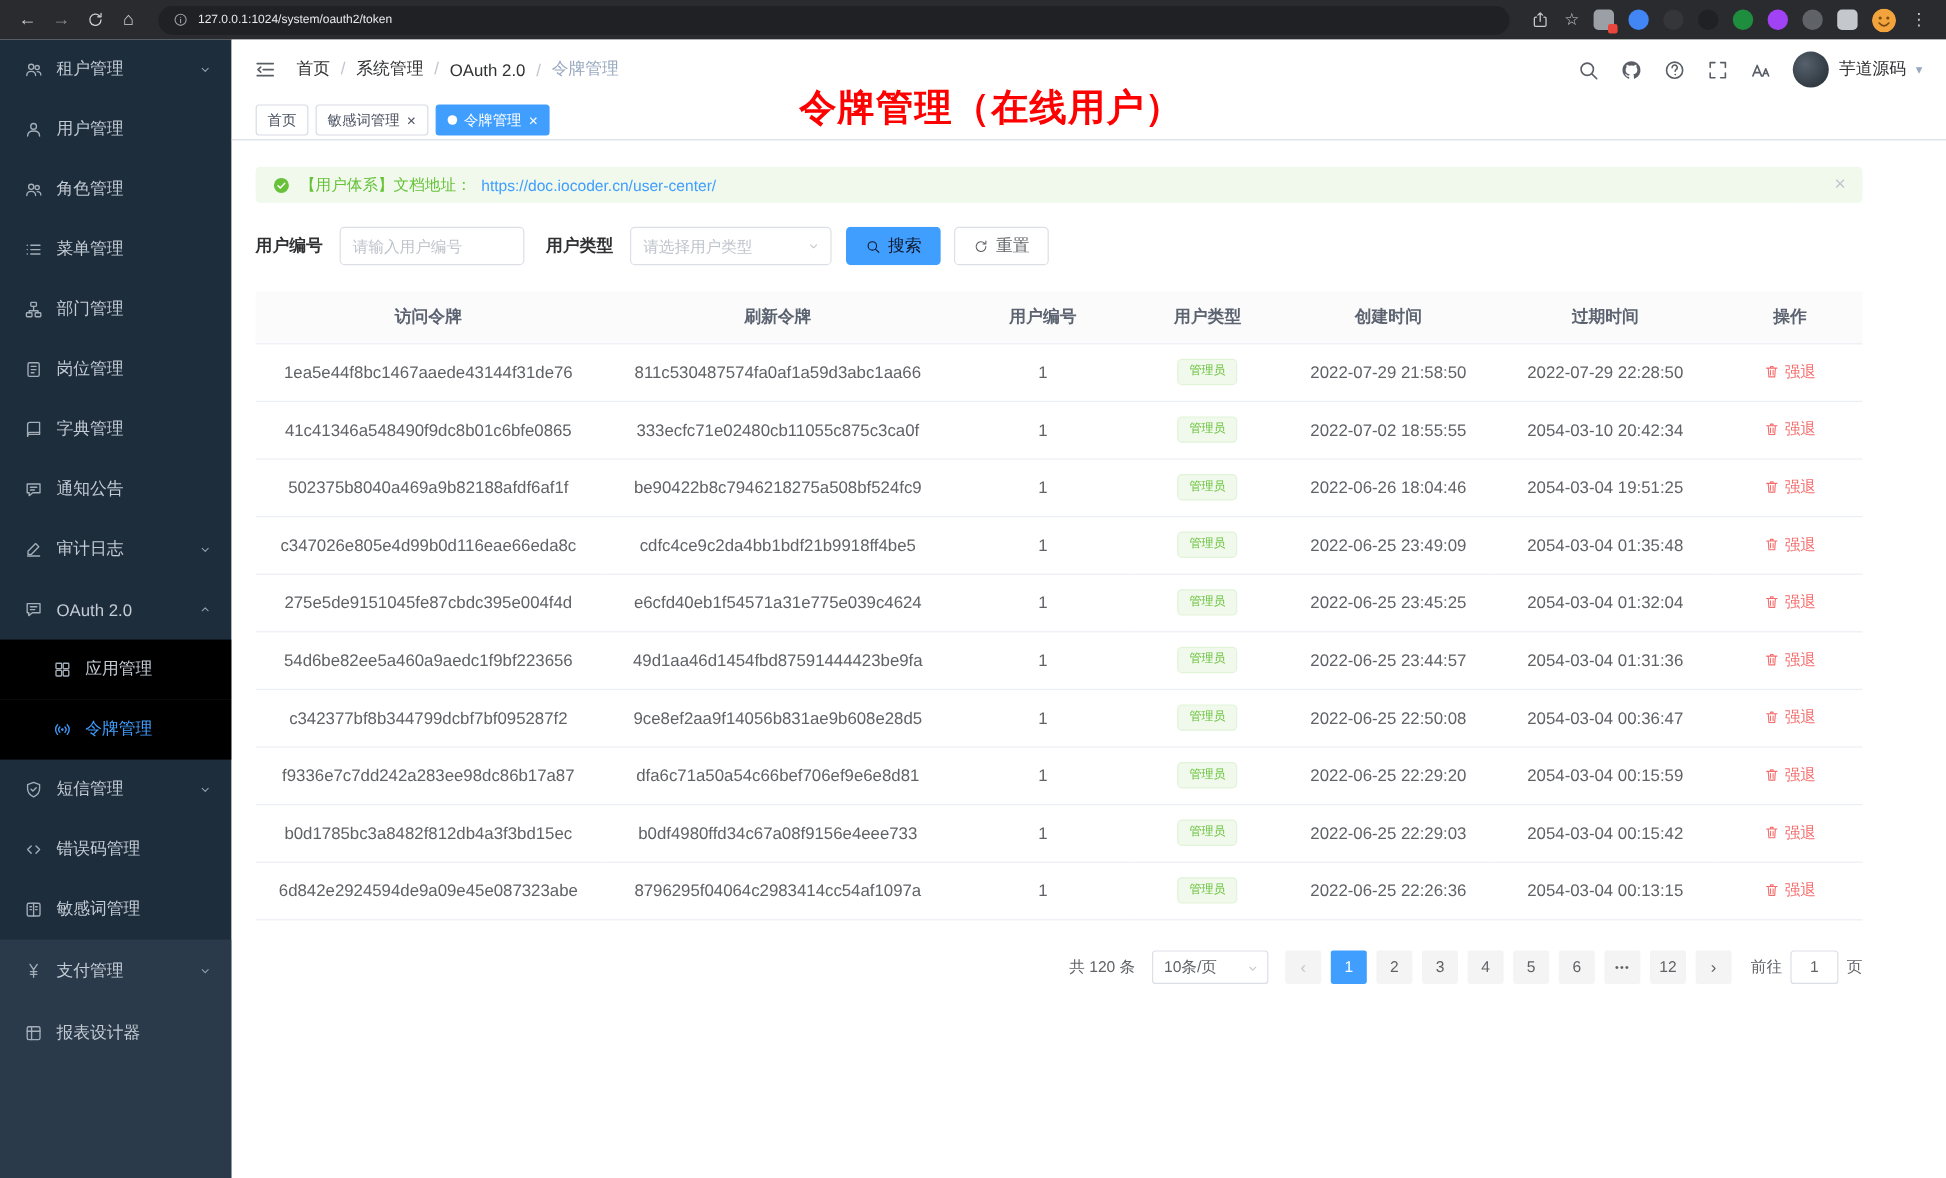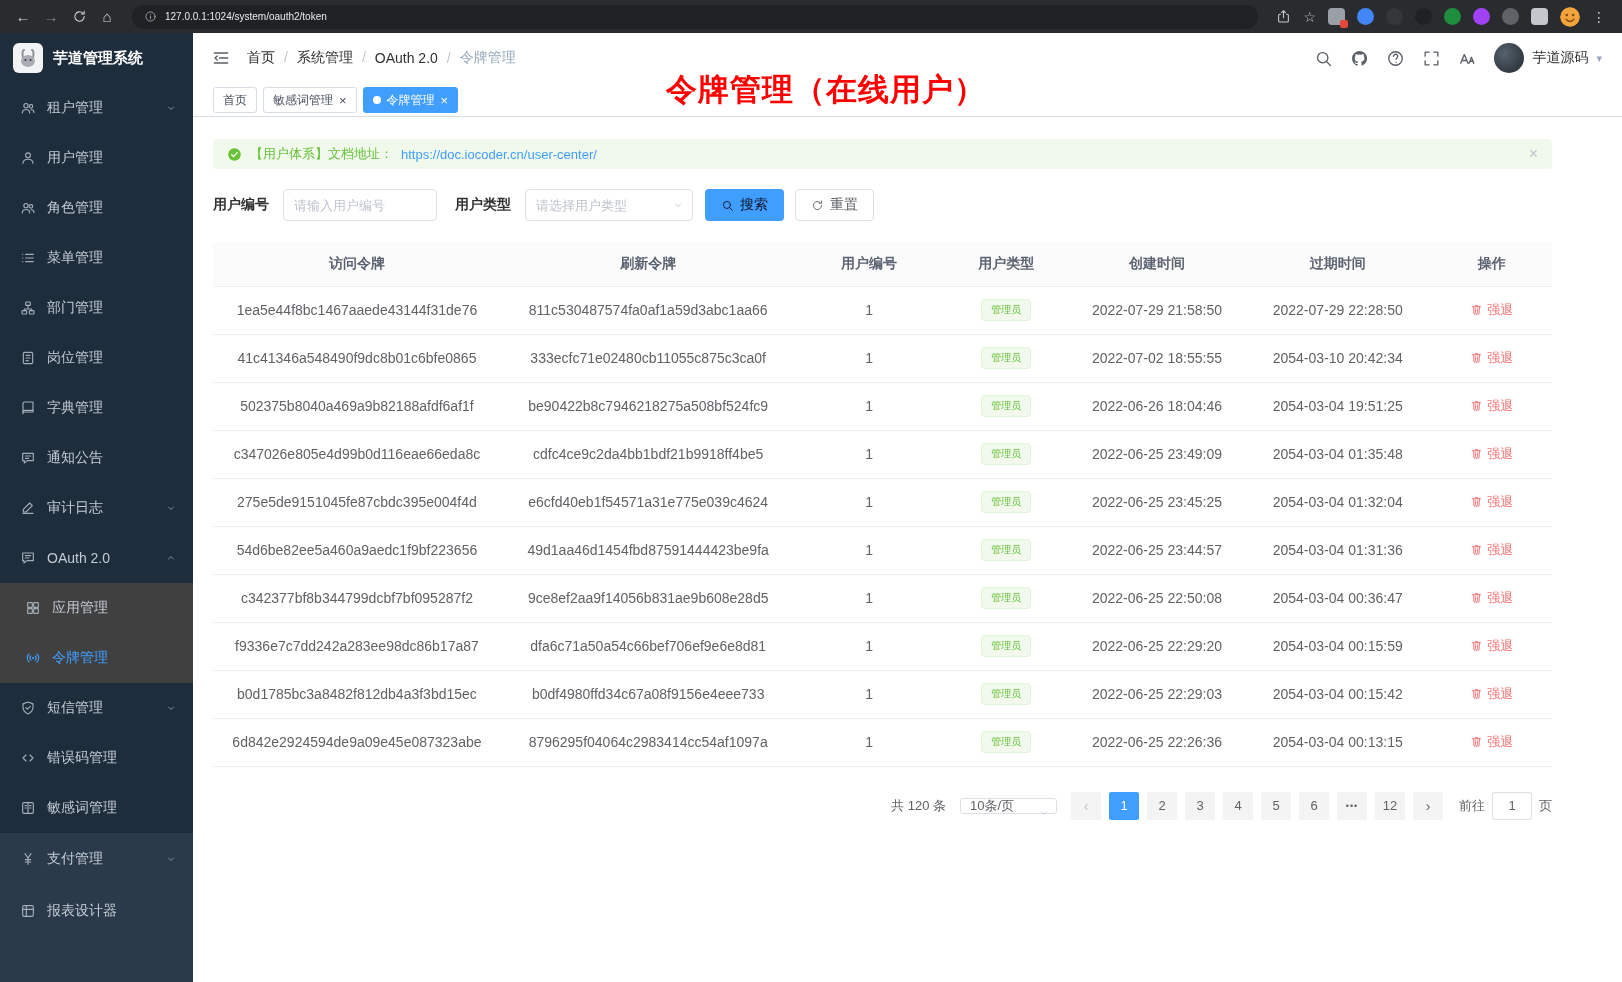--- a/index.html
+++ b/index.html
@@ -32,21 +32,21 @@
   .logo-img{width:30px;height:30px;border-radius:6px;background:#f2f3f5;display:flex;align-items:center;justify-content:center;overflow:hidden}
   .logo-img svg{width:24px;height:24px}
   .logo-title{color:#fff;font-weight:bold;font-size:15px;white-space:nowrap}
   .menu{flex:0 0 auto}
   .menu-item{height:50px;display:flex;align-items:center;padding:0 16px 0 20px;font-size:14px;color:#c3cbd4;cursor:pointer}
   .mi-ic{width:16px;height:16px;margin-right:11px;color:#a3aeb9}
   .mi-label{flex:1;white-space:nowrap}
   .menu-item .chev{width:12px;height:12px;color:#98a3ad;display:none}
   .menu-item.chev-down .chev{display:block}
   .menu-item.chev-up .chev{display:block;transform:rotate(180deg)}
-  .menu-item.sub{background:#404040;padding-left:25px}
+  .menu-item.sub{background:#000000;padding-left:44px}
   .menu-item.active{color:#409eff}
   .menu-item.active .mi-ic{color:#409eff}
   .menu-bottom{background:#2a3a4a;flex:1}
   .menu-bottom .menu-item{height:52px}
 
   
   .main{flex:1;display:flex;flex-direction:column;min-width:0;background:#fff}
   .topbar{flex:0 0 50px;display:flex;align-items:center;padding:0 20px 0 18px}
   .fold{width:20px;height:20px;color:#5a5e66;cursor:pointer}
   .breadcrumb{display:flex;align-items:center;margin-left:16px;font-size:14px;color:#303133}
@@ -92,21 +92,21 @@
   .table-wrap{margin-top:22px}
   table{width:100%;border-collapse:collapse;table-layout:fixed}
   th{height:43px;font-size:14px;color:#5c6370;font-weight:bold;border-bottom:1px solid #ebeef5;text-align:center;background:#fbfbfc;white-space:nowrap}
   td{height:48px;font-size:14px;color:#606266;text-align:center;border-bottom:1px solid #ebeef5;white-space:nowrap;overflow:hidden}
   .tag{display:inline-block;height:22px;line-height:20px;padding:0 9px;font-size:10px;color:#67c23a;background:#f0f9eb;border:1px solid #e1f3d8;border-radius:4px}
   .danger-link{color:#f56c6c;font-size:13px;display:inline-flex;align-items:center;gap:4px;text-decoration:none;cursor:pointer}
   .danger-link .ic{width:13px;height:13px}
 
   .pager{margin-top:25px;display:flex;align-items:center;justify-content:flex-end;font-size:13px;color:#606266}
   .pg-total{margin-right:14px;white-space:nowrap}
-  .pg-size{position:relative;width:97px;height:16px;border:1px solid #dcdfe6;border-radius:3px;display:flex;align-items:center;padding:0 22px 0 9px;margin-right:10px;cursor:pointer;white-space:nowrap}
+  .pg-size{position:relative;width:97px;height:28px;border:1px solid #dcdfe6;border-radius:3px;display:flex;align-items:center;padding:0 22px 0 9px;margin-right:10px;cursor:pointer;white-space:nowrap}
   .pg-size .chev{position:absolute;right:6px;top:8px;width:12px;height:12px;color:#c0c4cc}
   .pg-btn{min-width:30px;height:28px;margin:0 4px;background:#f4f4f5;border:none;border-radius:2px;display:inline-flex;align-items:center;justify-content:center;color:#606266;font-size:13px;cursor:pointer;font-family:inherit;padding:0 6px}
   .pg-btn.active{background:#409eff;color:#fff}
   .pg-btn.more{font-size:9px;letter-spacing:1px}
   .pg-nav{font-size:14px}
   .pg-nav.disabled{color:#c0c4cc;cursor:default}
   .pg-pages{display:inline-flex;align-items:center}
   .pg-goto{margin-left:12px;display:flex;align-items:center;gap:7px;white-space:nowrap}
   .pg-goto input{width:40px;height:28px;border:1px solid #dcdfe6;border-radius:3px;text-align:center;font-size:13px;color:#606266;outline:none}
 
@@ -270,31 +270,20 @@
             <path d="M6 12.2c1.2 1.6 2.5 2.3 4 2.3s2.8-.7 4-2.3" stroke="#7a4b12" stroke-width="1.4" fill="none" stroke-linecap="round"></path>
           </svg>
       </span>
       <span class="bicon">⋮</span>
     </div>
   </div>
 
   <div class="app">
 
     <aside class="sidebar">
-      <div class="logo">
-        <span class="logo-img">
-          <svg viewBox="0 0 24 24">
-              <path d="M8 4c-1.5 0-2 5-1 7M16 4c1.5 0 2 5 1 7" stroke="#8c8f94" stroke-width="2" fill="none" stroke-linecap="round"></path>
-              <ellipse cx="12" cy="15" rx="7" ry="6" fill="#a9adb3"></ellipse>
-              <circle cx="9.5" cy="14" r="1" fill="#33363b"></circle>
-              <circle cx="14.5" cy="14" r="1" fill="#33363b"></circle>
-            </svg>
-        </span>
-        <span class="logo-title">芋道管理系统</span>
-      </div>
       <nav class="menu">
 
           <div class="menu-item chev-down">
             <svg class="ic mi-ic">
               <use href="#i-users"></use>
             </svg>
             <span class="mi-label">租户管理</span>
             <svg class="ic chev">
               <use href="#i-chev"></use>
             </svg>

